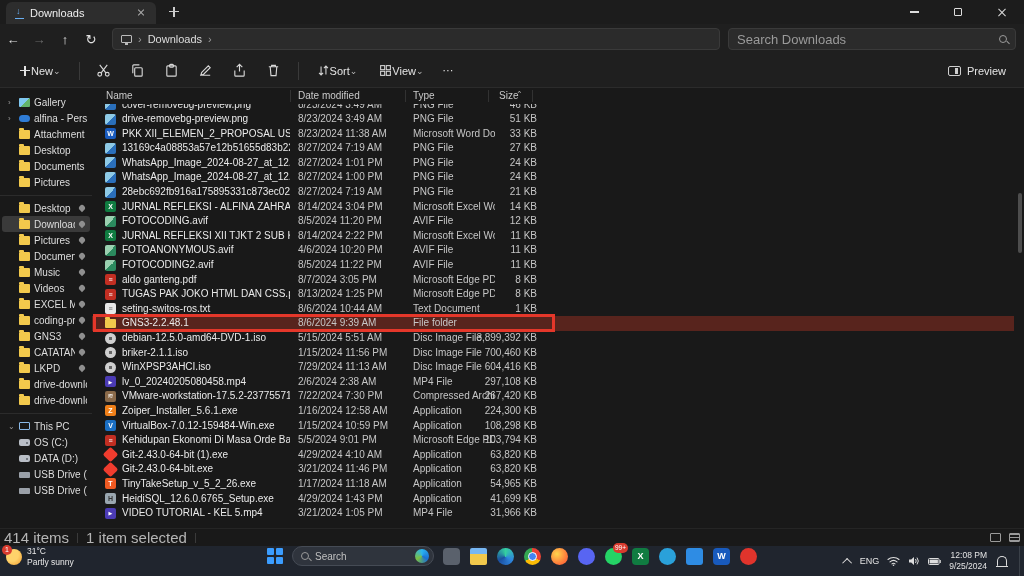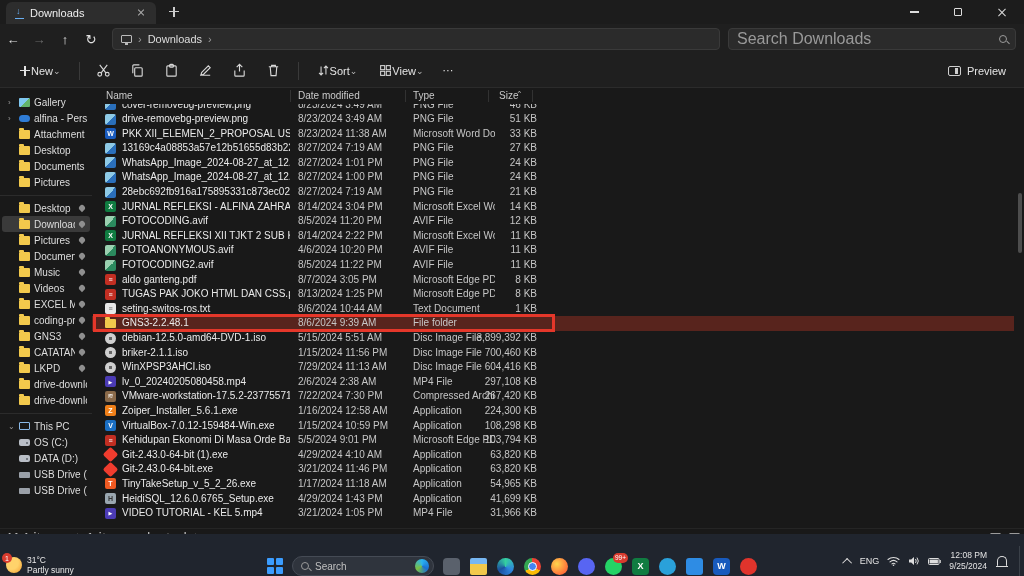--- a/index.html
+++ b/index.html
@@ -32,21 +32,21 @@
   
   .navbar { position:absolute; top:24px; left:0; right:0; height:30px; background:#1f1f1f; display:flex; align-items:center; }
   .nav-ico { width:26px; text-align:center; font-size:13px; color:#e0e0e0; }
   .nav-ico.dim { color:#6a6a6a; }
   .addr { height:22px; flex:0 0 608px; margin-left:8px; background:#2b2b2b; border:1px solid #3a3a3a; border-radius:4px;
     display:flex; align-items:center; padding:0 8px; gap:6px; font-size:11px; color:#ddd; }
   .mon-ico { width:11px; height:8px; border:1.2px solid #bbb; border-radius:1px; position:relative; }
   .mon-ico::after { content:""; position:absolute; left:3px; bottom:-3px; width:3px; height:2px; background:#bbb; }
   .crumb-chev { color:#9a9a9a; font-size:11px; }
   .searchbox { height:22px; flex:1; margin:0 8px; background:#2b2b2b; border:1px solid #3a3a3a; border-radius:4px;
-    display:flex; align-items:center; padding:0 8px; font-size:16px; color:#9a9a9a; }
+    display:flex; align-items:center; padding:0 8px; font-size:13px; color:#9a9a9a; }
   .searchbox .ph { flex:1; }
   .mag { width:8px; height:8px; border:1.3px solid #9a9a9a; border-radius:50%; position:relative; }
   .mag::after { content:""; position:absolute; width:4px; height:1.3px; background:#9a9a9a; transform:rotate(45deg); right:-3.5px; bottom:-1.5px; }
 
   
   .toolbar { position:absolute; top:54px; left:0; right:0; height:34px; background:#1f1f1f; border-bottom:1px solid #2b2b2b;
     display:flex; align-items:center; padding:0 10px; gap:4px; font-size:11px; }
   .tb-btn { display:flex; align-items:center; padding:5px 9px; border-radius:4px; color:#e4e4e4; }
   .tb-chev { font-size:9px; color:#bbb; }
   .tb-sep { width:1px; height:18px; background:#3a3a3a; margin:0 5px; }
@@ -122,21 +122,21 @@
 
   
   .statusbar { position:absolute; left:0; right:0; bottom:30px; height:18px; background:#191919; border-top:1px solid #252525;
     display:flex; align-items:center; padding:0 4px; gap:8px; font-size:15px; color:#b5b5b5;text-align:center; }
   .st-sep { width:1px; height:10px; background:#3a3a3a; }
   .st-views { margin-left:auto; display:flex; gap:8px; }
   .sv-ico1 { width:11px; height:9px; border:1px solid #9a9a9a; border-radius:1px; }
   .sv-ico2 { width:11px; height:9px; border:1px solid #9a9a9a; border-radius:1px; background:linear-gradient(#9a9a9a 1px,transparent 1px); background-size:100% 3px; }
 
   
-  .taskbar { position:absolute; left:0; right:0; bottom:0; height:42px; background:#20252e; display:flex; align-items:flex-end; }
+  .taskbar { position:absolute; left:0; right:0; bottom:0; height:30px; background:#20252e; display:flex; align-items:flex-start; }
   .weather { position:absolute; left:6px; display:flex; align-items:center; gap:5px; }
   .w-ico { width:16px; height:16px; border-radius:50%; background:radial-gradient(circle at 35% 35%, #ffd36b 45%, #f29b2d 100%); position:relative; }
   .w-badge { position:absolute; top:-4px; left:-4px; min-width:10px; height:10px; border-radius:5px; background:#d83b2e; color:#fff;
     font-size:7px; display:flex; align-items:center; justify-content:center; padding:0 2px; }
   .w-text { font-size:8.5px; line-height:1.25; color:#e8e8e8; }
   .centerbar { margin:0 auto; display:flex; align-items:center; gap:9px; }
   .start { width:16px; height:16px; display:grid; grid-template-columns:7px 7px; grid-template-rows:7px 7px; gap:1.5px; }
   .start span { background:#3b9dff; border-radius:1px; }
   .tb-search { width:142px; height:20px; border-radius:10px; background:#2f343d; border:1px solid #454b55;
     display:flex; align-items:center; gap:6px; padding:0 4px 0 8px; font-size:10px; color:#c0c0c0; }

